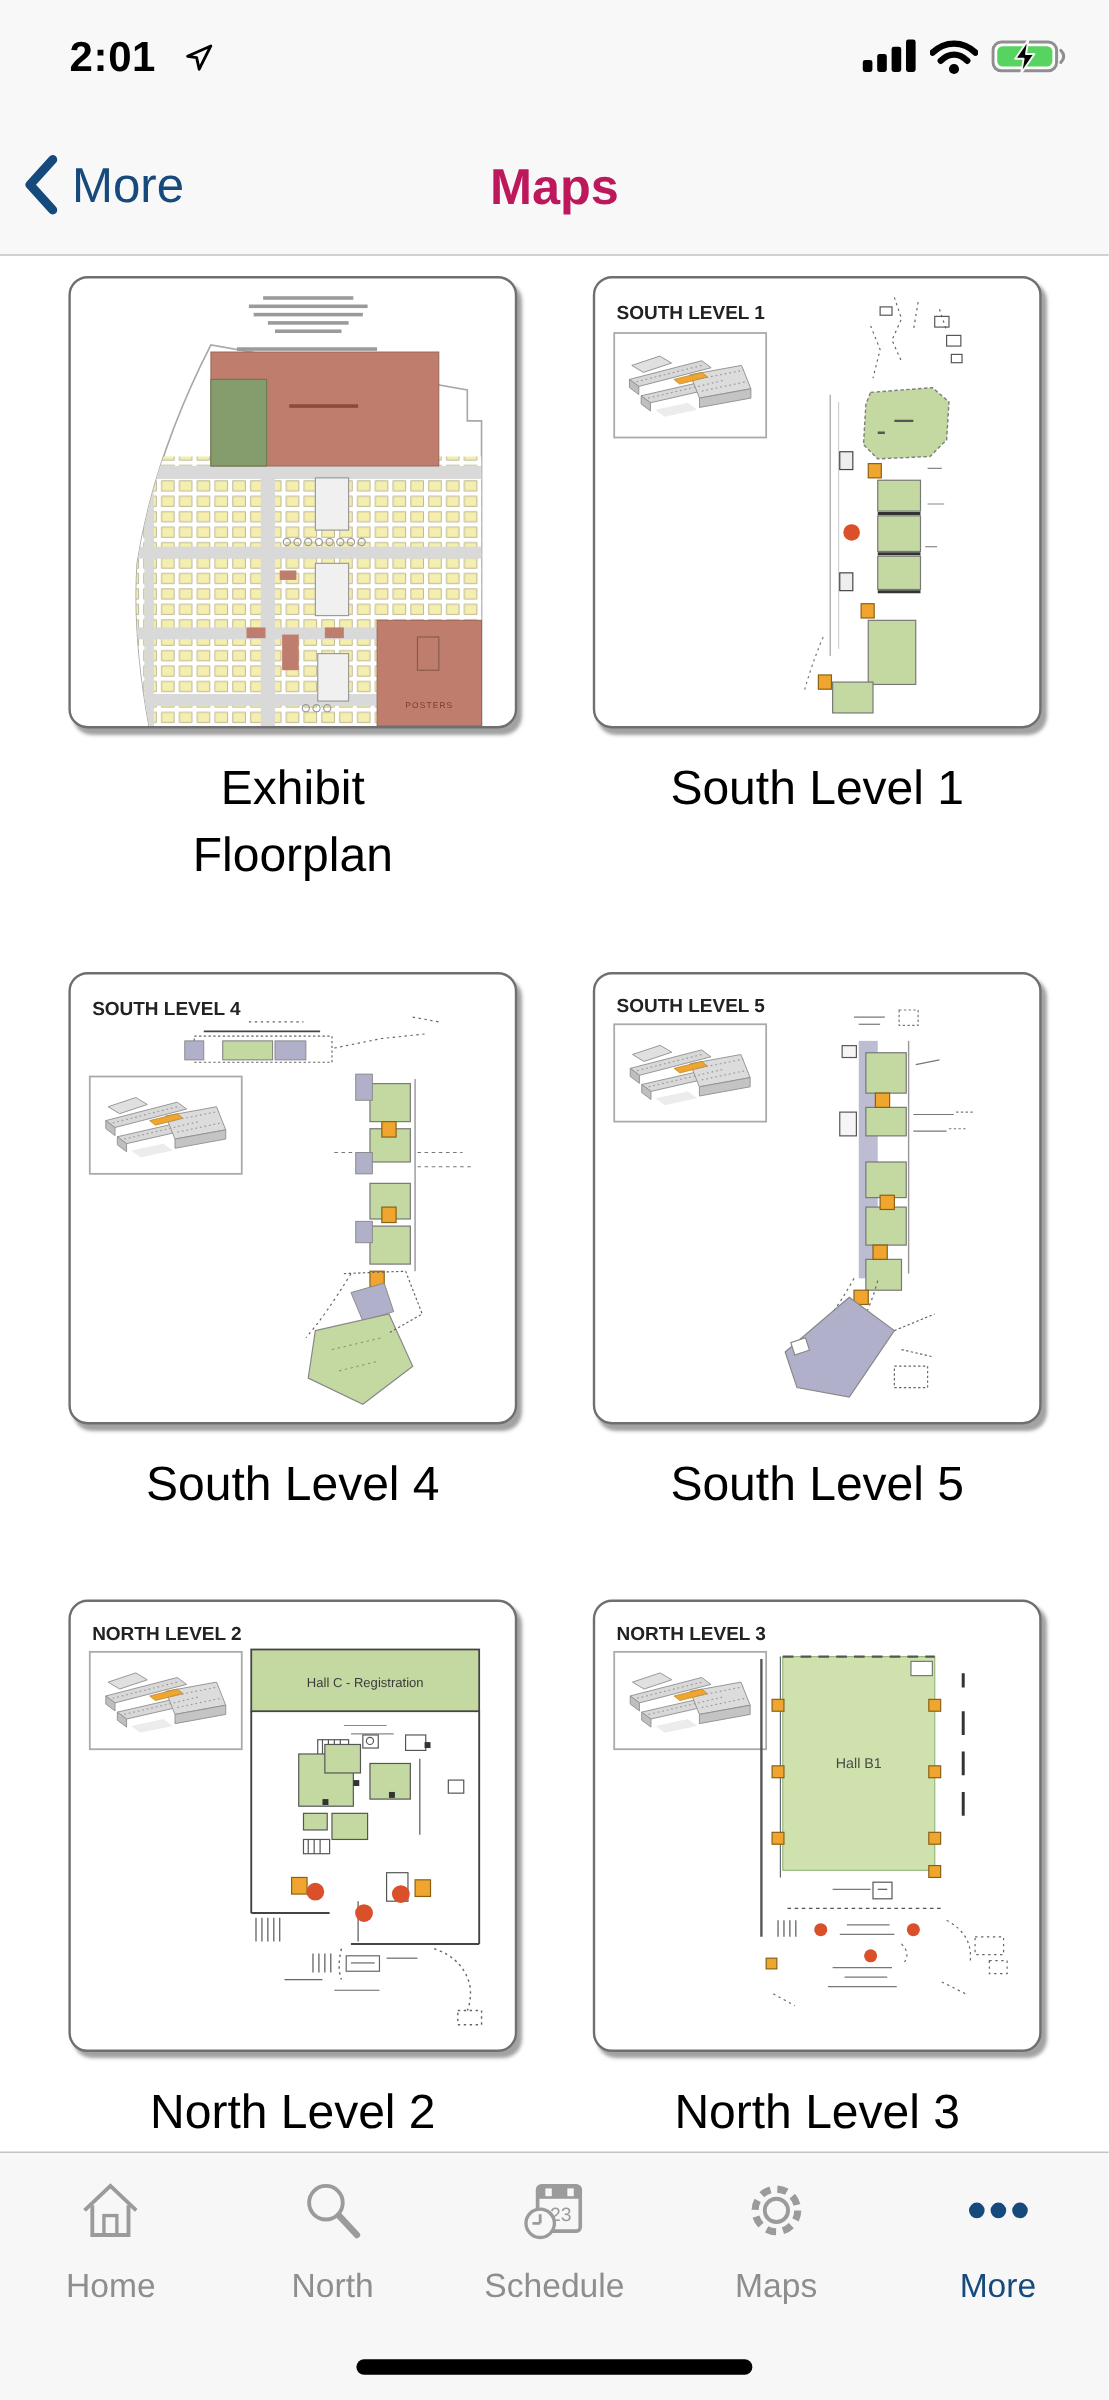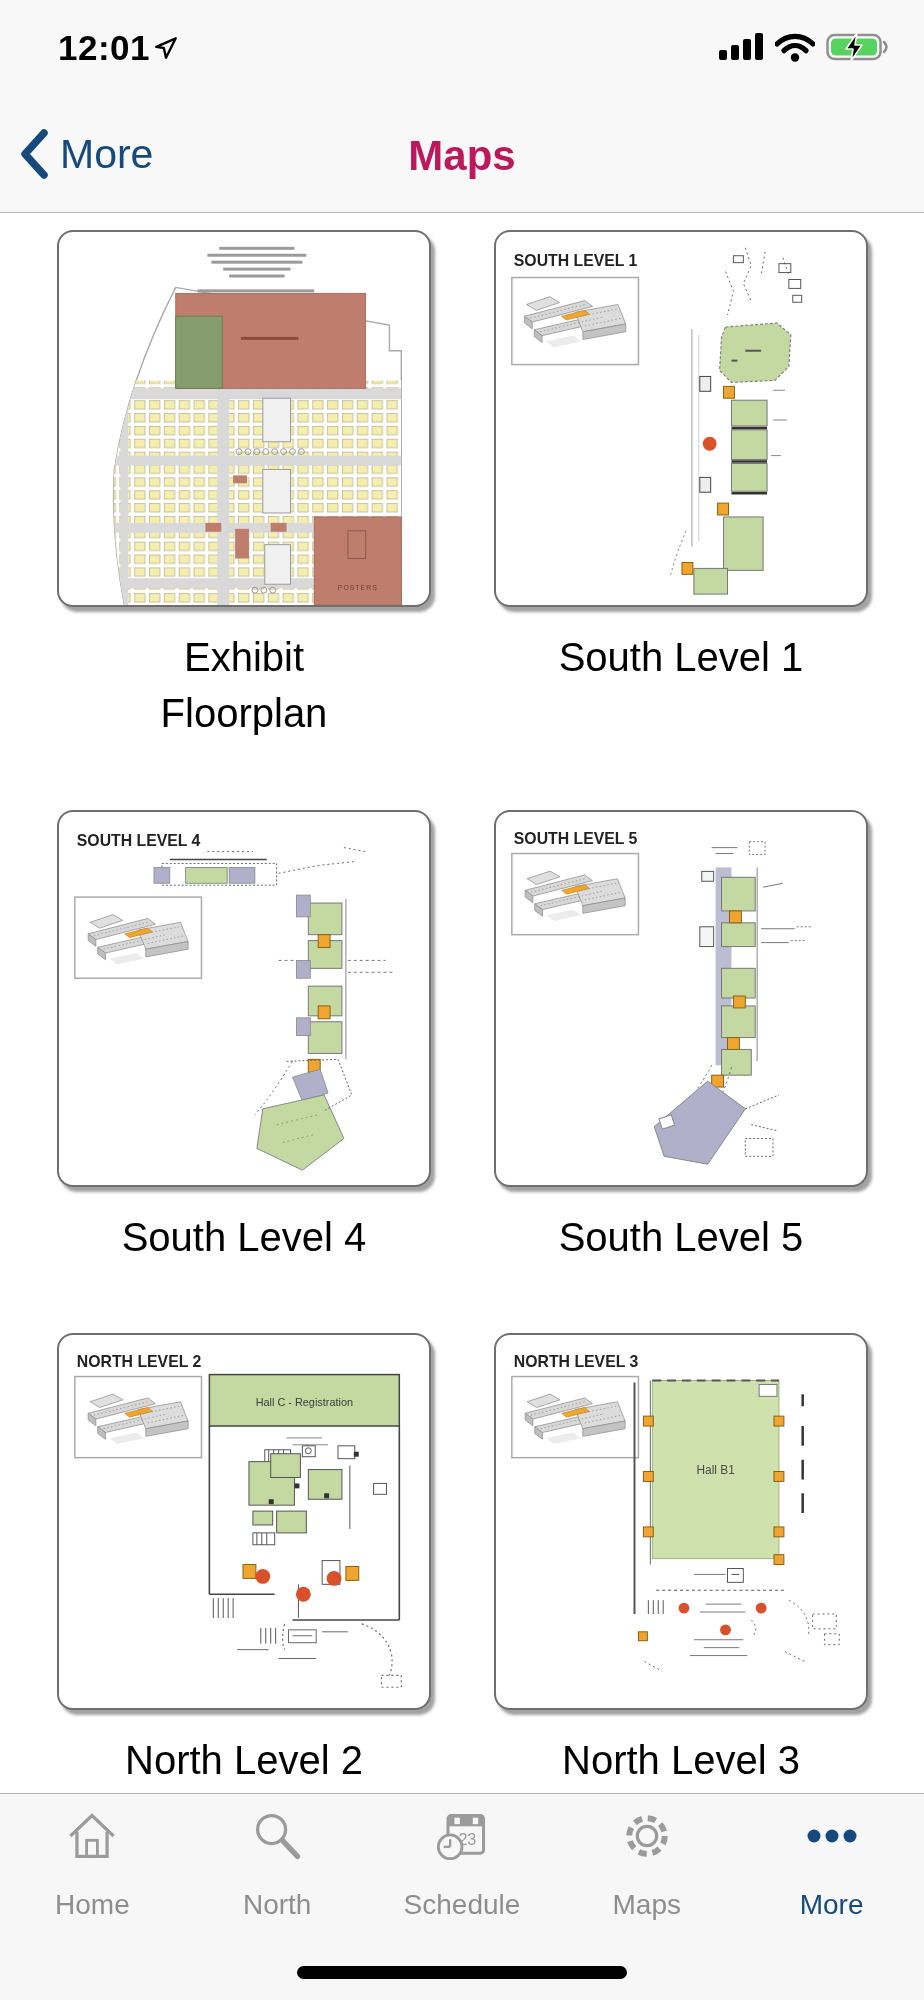--- a/index.html
+++ b/index.html
@@ -28,21 +28,21 @@
   .card svg{display:block;width:100%;height:100%;}
   .cell-label{position:absolute;top:399px;left:0;width:374px;text-align:center;
     font-size:40px;line-height:56px;color:#000000;white-space:pre-line;}
   .p1{left:57px;top:230px}.p2{left:494px;top:230px}
   .p3{left:57px;top:810px}.p4{left:494px;top:810px}
   .p5{left:57px;top:1333px}.p6{left:494px;top:1333px}
   
   .tabbar{position:absolute;left:0;top:1793px;width:924px;height:207px;
     background:#f7f7f7;border-top:1px solid #b6b6b6;box-sizing:border-box;display:flex;}
   .tab{flex:1;text-align:center;padding-top:14px;cursor:pointer;}
-  .tab-icon{height:62px;display:flex;align-items:flex-start;justify-content:center;}
+  .tab-icon{height:62px;display:flex;align-items:flex-end;justify-content:center;}
   .tab-label{margin-top:19px;font-size:28px;color:#8e8e8e;}
   .tab.active .tab-label{color:#164a7c;}
   .home-indicator{position:absolute;left:297px;top:172px;width:330px;height:13px;
     border-radius:7px;background:#000;}
   
   .mt{font-family:"Liberation Sans",sans-serif;font-weight:700;}
 </style>
 </head>
 <body>
 
@@ -63,21 +63,21 @@
           <path d="M24 46 L88 31"></path>
           <path d="M66 30 L106 22"></path>
           <path d="M70 40 L108 32"></path>
       </g>
     </symbol>
   </defs>
 </svg>
 
 <div class="header">
   <div class="status-row">
-    <div class="time">12:01</div>
+    <div class="time">2:01</div>
     <svg class="loc-icon" width="28" height="28" viewBox="0 0 26 26">
       <path d="M4 12 L22 4 L13 22 L11 13 Z" fill="none" stroke="#000" stroke-width="2.2" stroke-linejoin="round"></path>
     </svg>
     <div class="status-icons">
       <svg width="46" height="30" viewBox="0 0 46 30">
         <rect x="1" y="18" width="8" height="10" rx="2" fill="#000"></rect>
         <rect x="13" y="13" width="8" height="15" rx="2" fill="#000"></rect>
         <rect x="25" y="7" width="8" height="21" rx="2" fill="#000"></rect>
         <rect x="37" y="1" width="8" height="27" rx="2" fill="#000"></rect>
       </svg>

